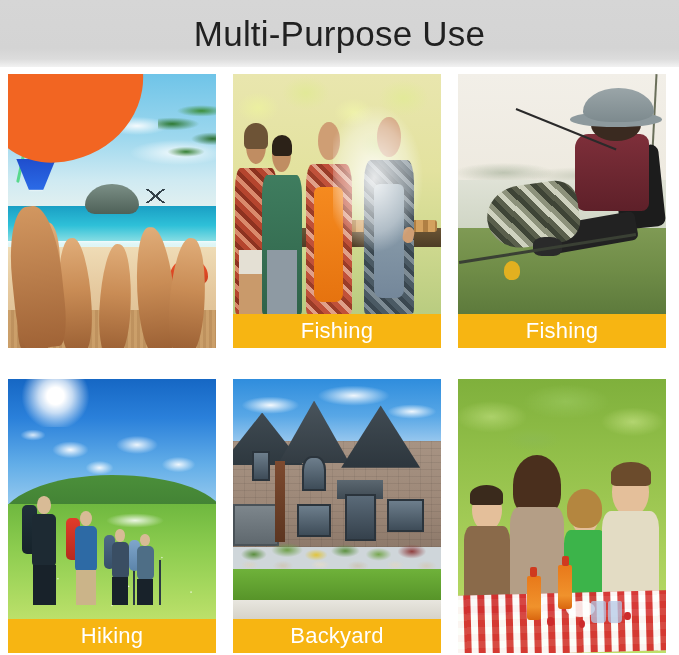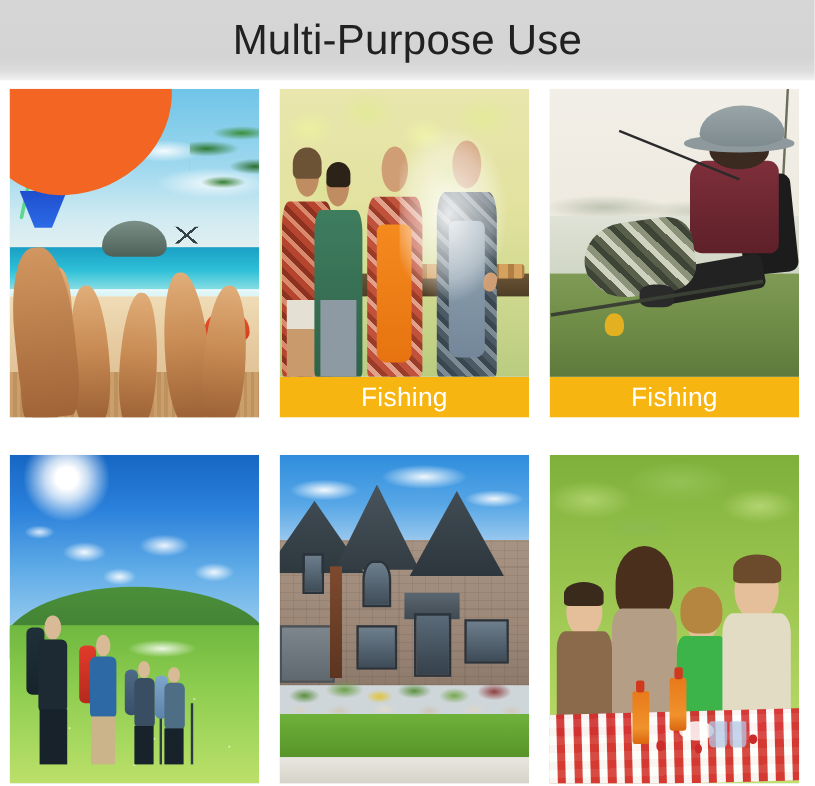--- a/index.html
+++ b/index.html
@@ -483,20 +483,23 @@
           </div>
           <div class="hiker h4">
             <div class="hk-pack"></div>
             <div class="hk-head"></div>
             <div class="hk-body"></div>
             <div class="hk-legs"></div>
             <div class="hk-pole" style="right:-14%;top:38%;height:62%"></div>
           </div>
         </div>
       </div>
+      <div class="label">
+        <span class="label-text">Hiking</span>
+      </div>
     </div>
   </div>
 
   <div class="spacer"></div>
 
   <div class="cell">
     <div class="cell-inner">
       <div class="photo">
         <div class="layer">
           <div class="by-sky"></div>
@@ -512,20 +515,23 @@
           <div class="by-portico"></div>
           <div class="by-door"></div>
           <div class="by-garage"></div>
           <div class="by-vine"></div>
           <div class="by-shrubs"></div>
           <div class="by-rocks"></div>
           <div class="by-lawn"></div>
           <div class="by-walk"></div>
         </div>
       </div>
+      <div class="label">
+        <span class="label-text">Backyard</span>
+      </div>
     </div>
   </div>
 
   <div class="spacer"></div>
 
   <div class="cell">
     <div class="cell-inner">
       <div class="photo">
         <div class="layer">
           <div class="pk-bg"></div>

